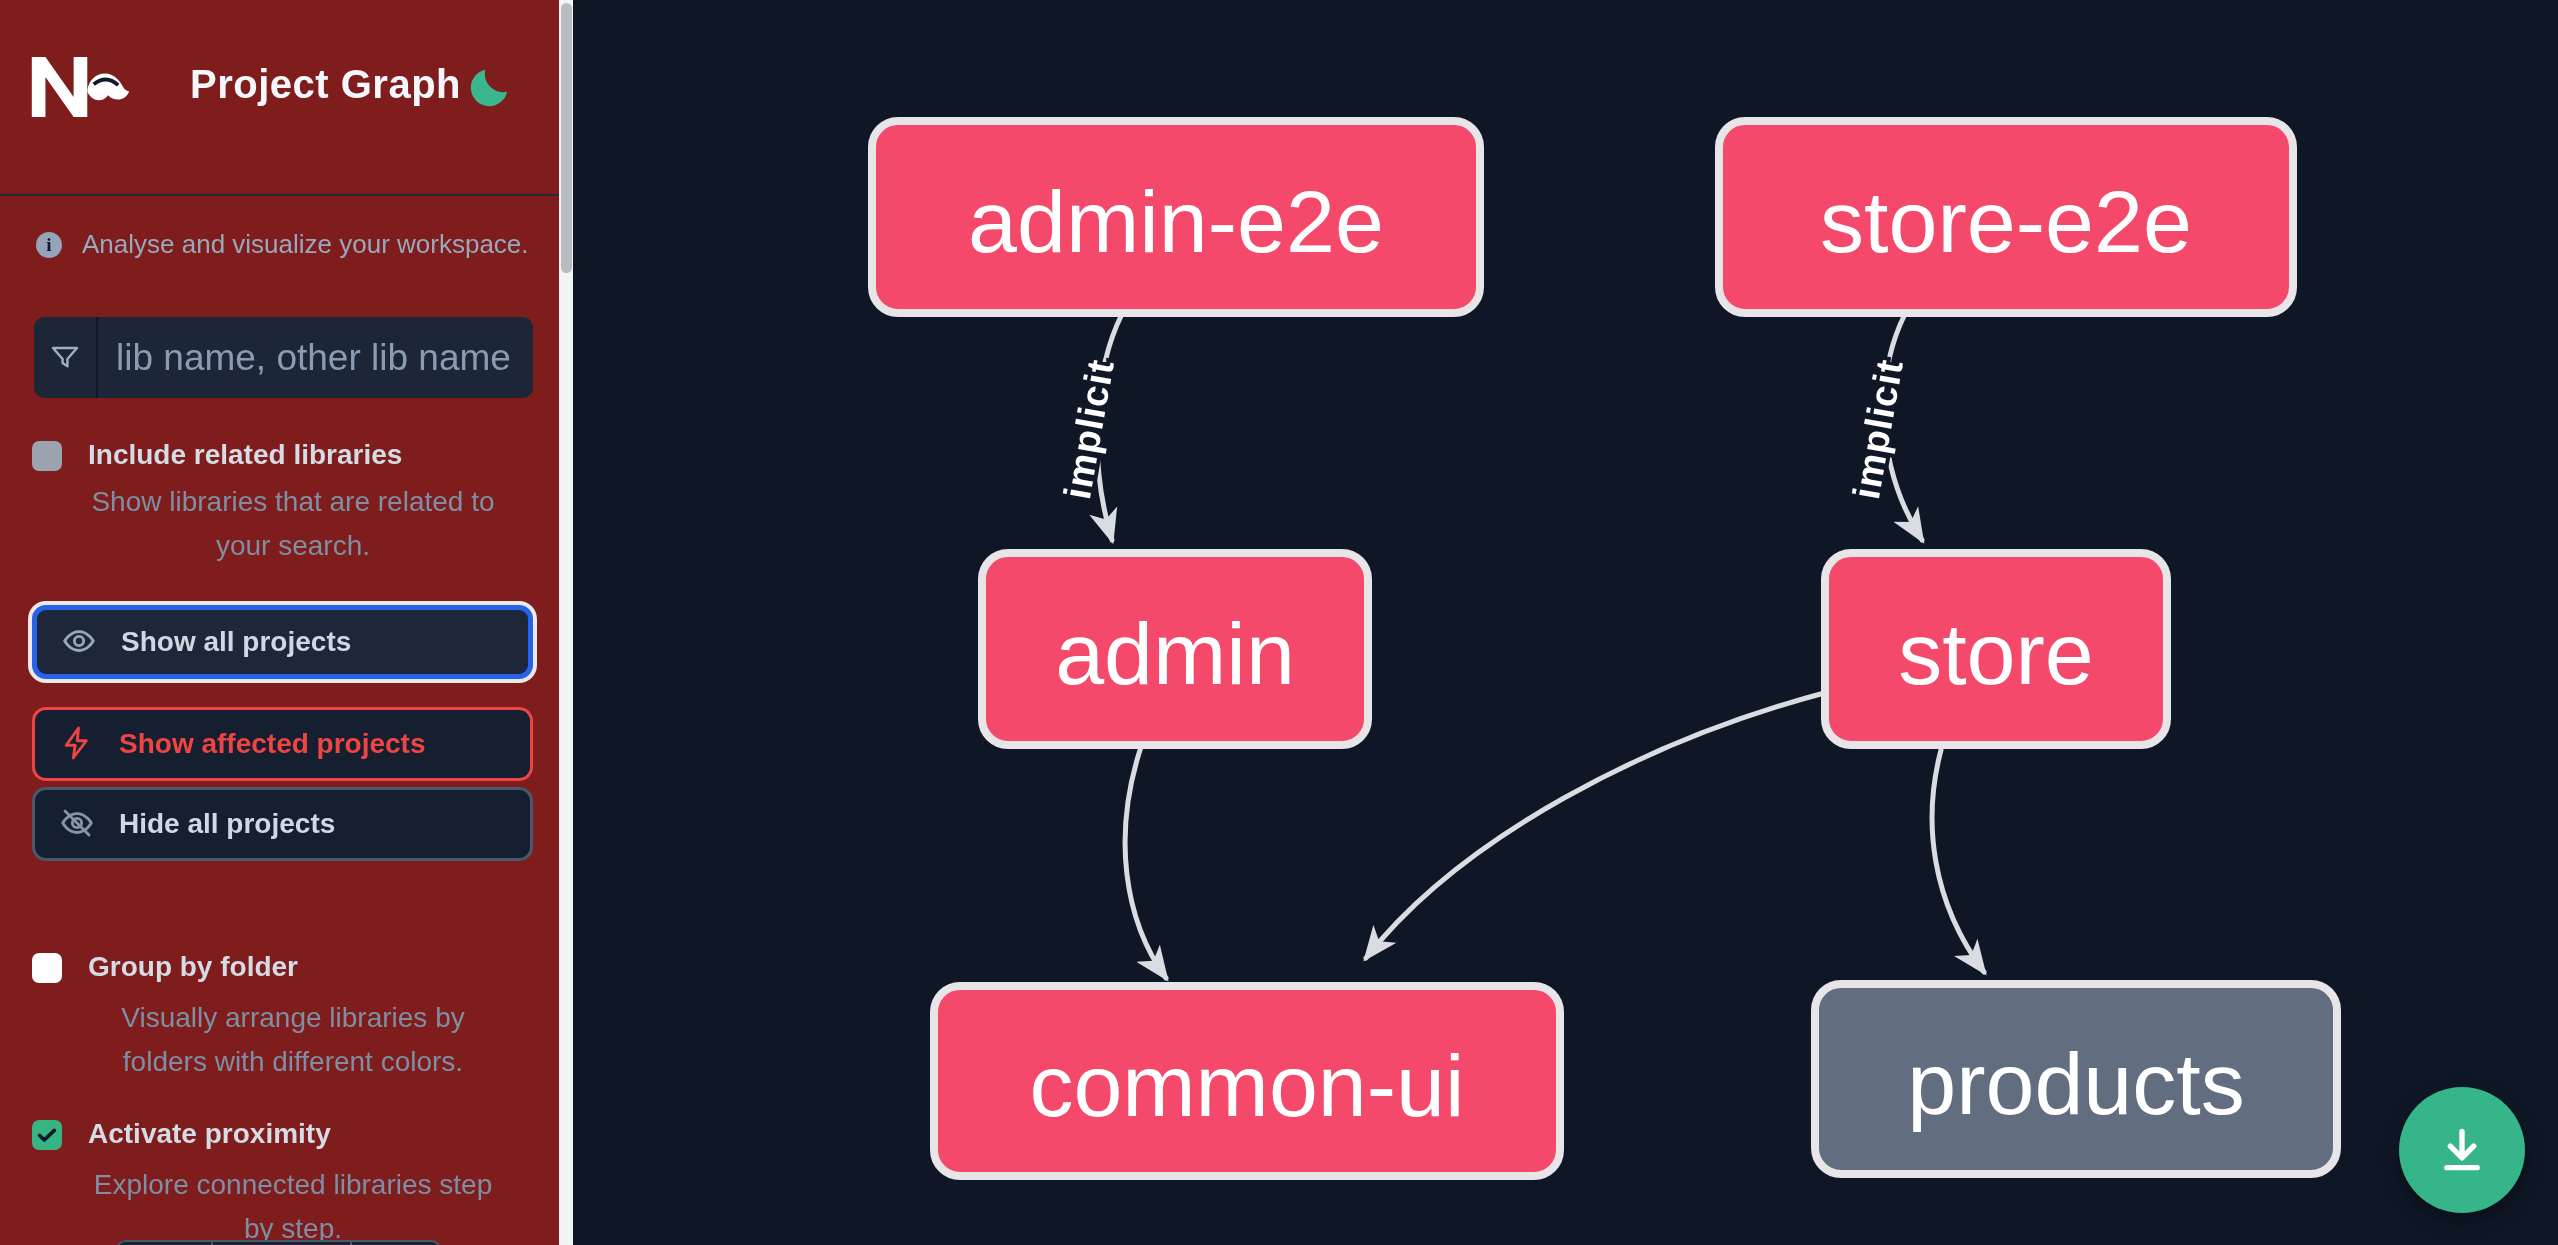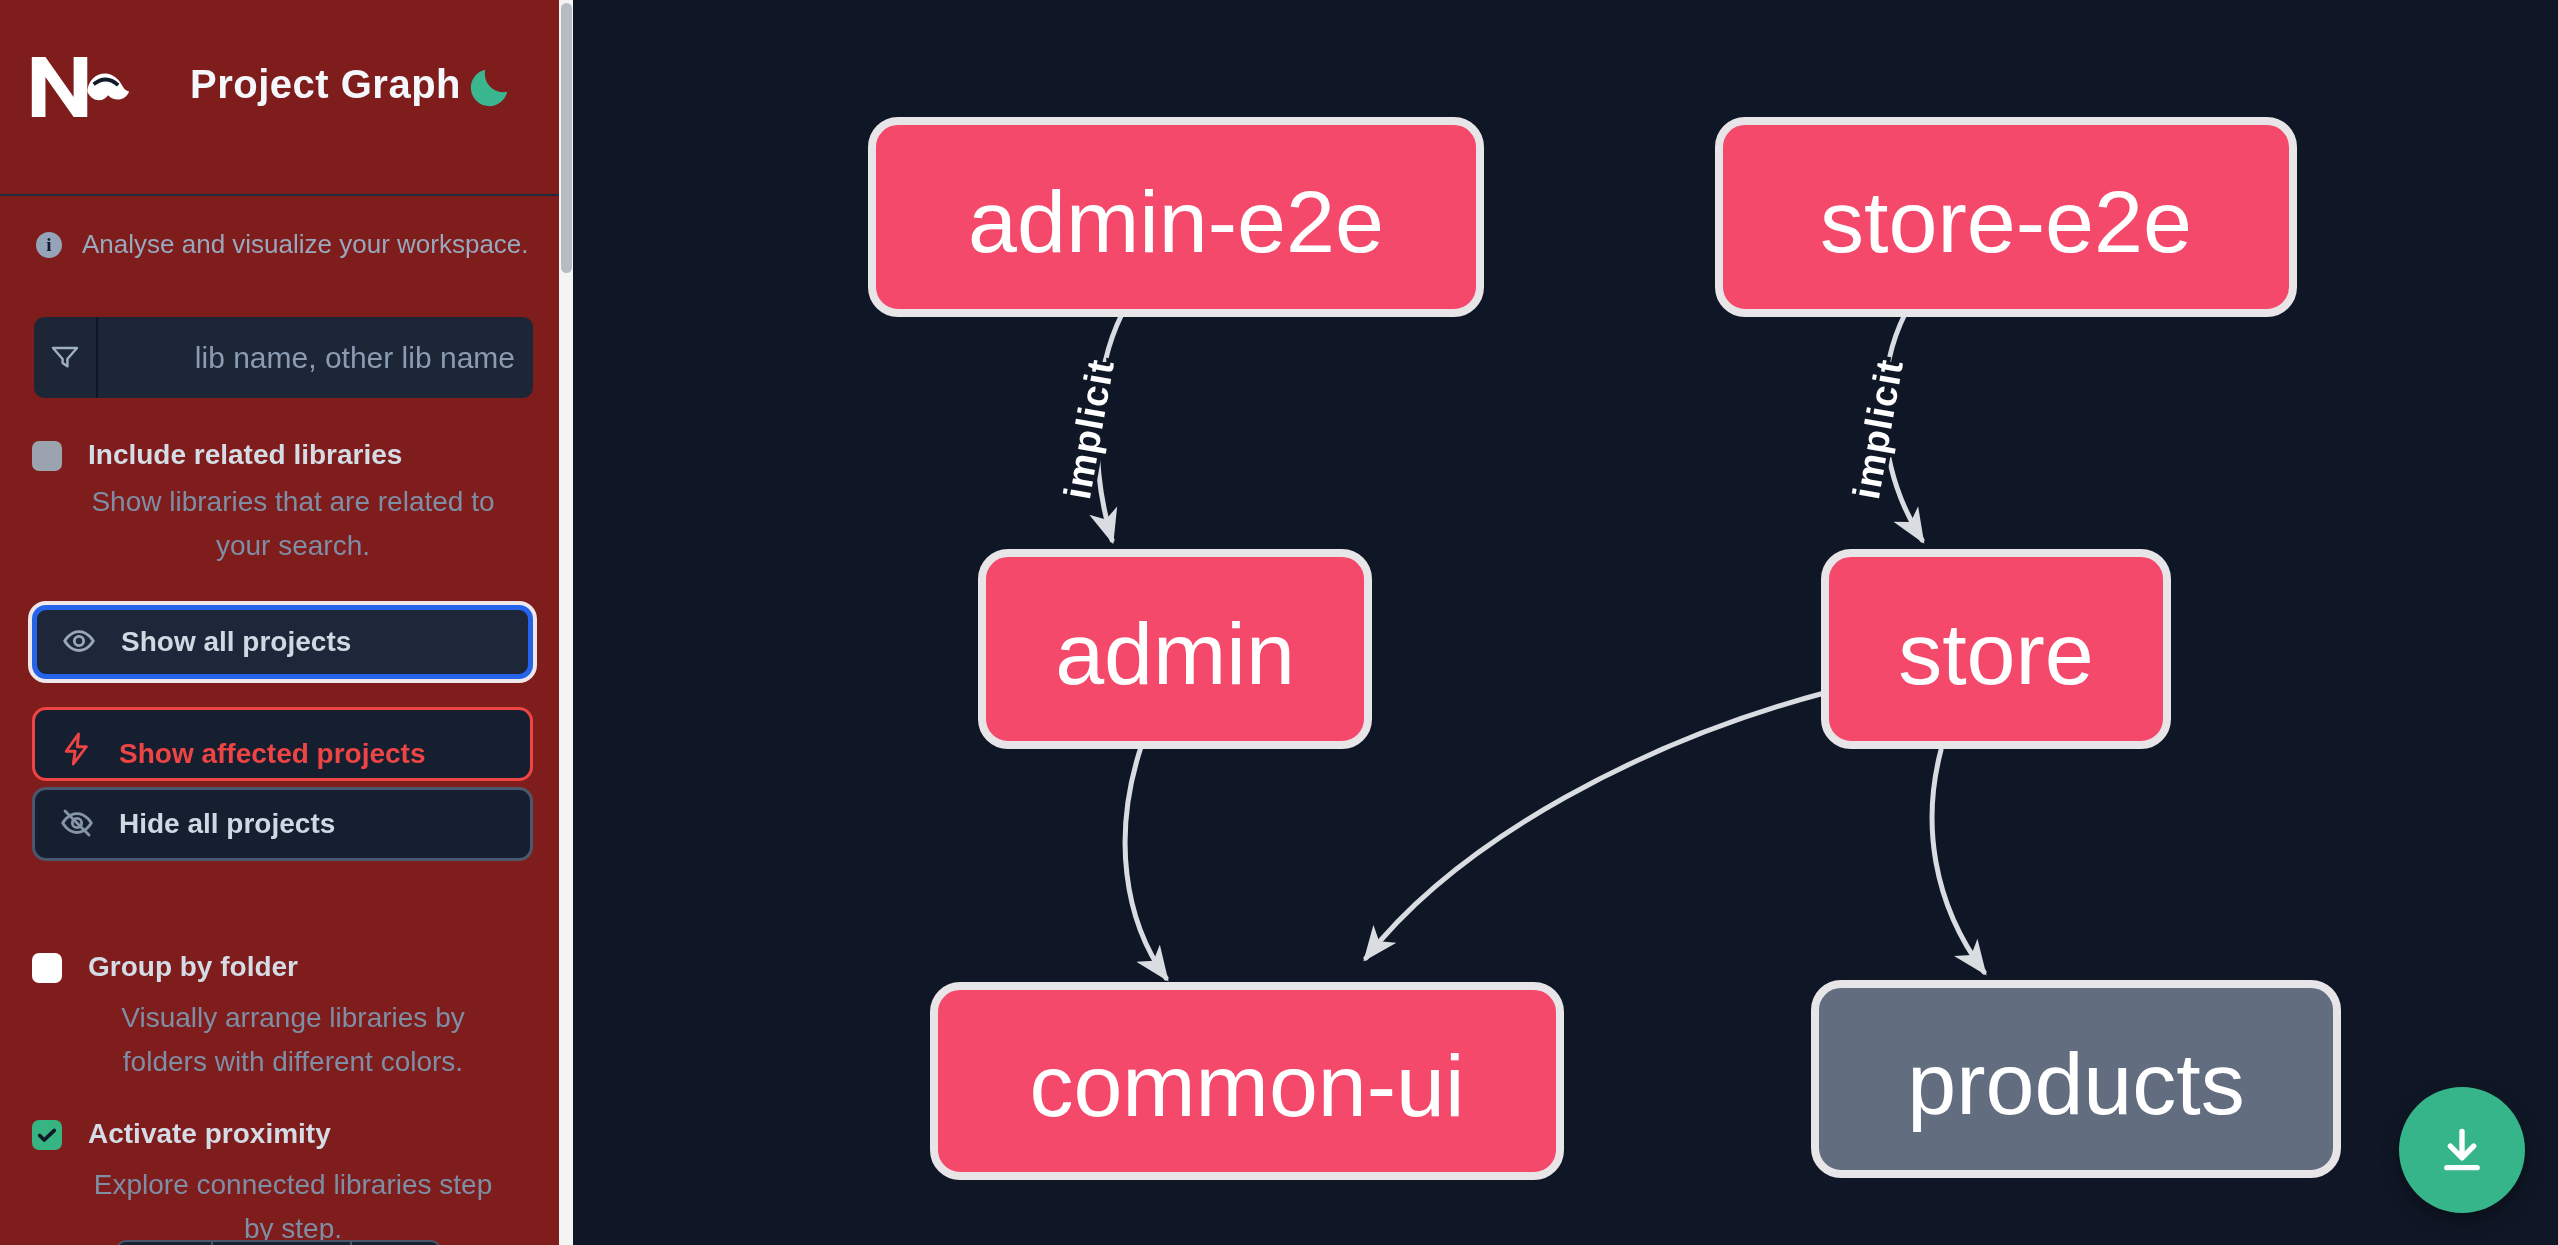--- a/index.html
+++ b/index.html
@@ -21,22 +21,22 @@
   .info-badge { width:26px; height:26px; border-radius:50%; background:#95a4b8; color:#111a2b;
                 font-weight:700; font-size:19px; display:flex; align-items:center; justify-content:center;
                 font-family:"Liberation Serif", serif; flex:0 0 auto; }
   .tagline { font-size:26px; color:#98a8bd; }
 
   .search-box { position:absolute; left:34px; top:317px; width:499px; height:81px;
                 background:#1c2636; border-radius:10px; display:flex; overflow:hidden; }
   .search-icon-zone { width:64px; border-right:2px solid #0f1726; display:flex;
                       align-items:center; justify-content:center; flex:0 0 auto; }
   .search-box input { flex:1; background:transparent; border:none; outline:none;
-                      font-size:30px; color:#cbd5e1; padding:0 18px;
-                      font-family:"Liberation Sans", sans-serif;text-align:right; }
+                      font-size:37px; color:#cbd5e1; padding:0 18px;
+                      font-family:"Liberation Sans", sans-serif; }
   .search-box input::placeholder { color:#8b9cb2; }
 
   .toggle { position:absolute; left:32px; width:470px; }
   .toggle .cb { position:absolute; left:0; top:0; width:30px; height:30px; border-radius:7px;
                 background:#ffffff; }
   .toggle.disabled .cb { background:#9aa3ae; }
   .toggle.checked .cb { background:#36b583; }
   .toggle .cb svg { display:none; position:absolute; left:4px; top:4px; }
   .toggle.checked .cb svg { display:block; }
   .toggle .t-label { position:absolute; left:56px; top:-2px; font-size:28px; font-weight:700; color:#d4dce6; white-space:nowrap; }
@@ -44,21 +44,21 @@
   #toggle-related { top:441px; } #toggle-related .t-desc { top:39px; }
   #toggle-folder  { top:953px; } #toggle-folder  .t-desc { top:43px; }
   #toggle-prox    { top:1120px;} #toggle-prox    .t-desc { top:43px; }
 
   .action-btn { position:absolute; left:32px; width:501px; height:74px; border-radius:14px;
                 background:#151f30; display:flex; align-items:center; gap:24px; padding:8px 24px;
                 border:3px solid #4b576c; cursor:pointer; font-family:"Liberation Sans", sans-serif; }
   .action-btn span.lbl { font-size:28px; font-weight:700; color:#cfd8e3; }
   #btn-show-all { top:605px; border:5px solid #2663eb; background:#1d2739;
                   box-shadow:0 0 0 4px rgba(248,250,252,.92); }
-  #btn-affected { top:707px; border-color:#ef4444;align-items:flex-end; }
+  #btn-affected { top:707px; border-color:#ef4444; }
   #btn-affected span.lbl { color:#ef4444; }
   #btn-hide-all { top:787px; }
   .action-btn svg { flex:0 0 auto; }
 
   .segmented { position:absolute; left:116px; top:1240px; width:325px; height:20px;
                background:#192332; border:2px solid #49566b; border-radius:10px 10px 0 0; display:flex; }
   .segmented .seg { flex:0 0 auto; height:100%; }
   .segmented .seg + .seg { border-left:2px solid #49566b; }
 
   .scroll-track { position:absolute; left:559px; top:0; width:14px; height:1245px; background:#f4f4f5; }

